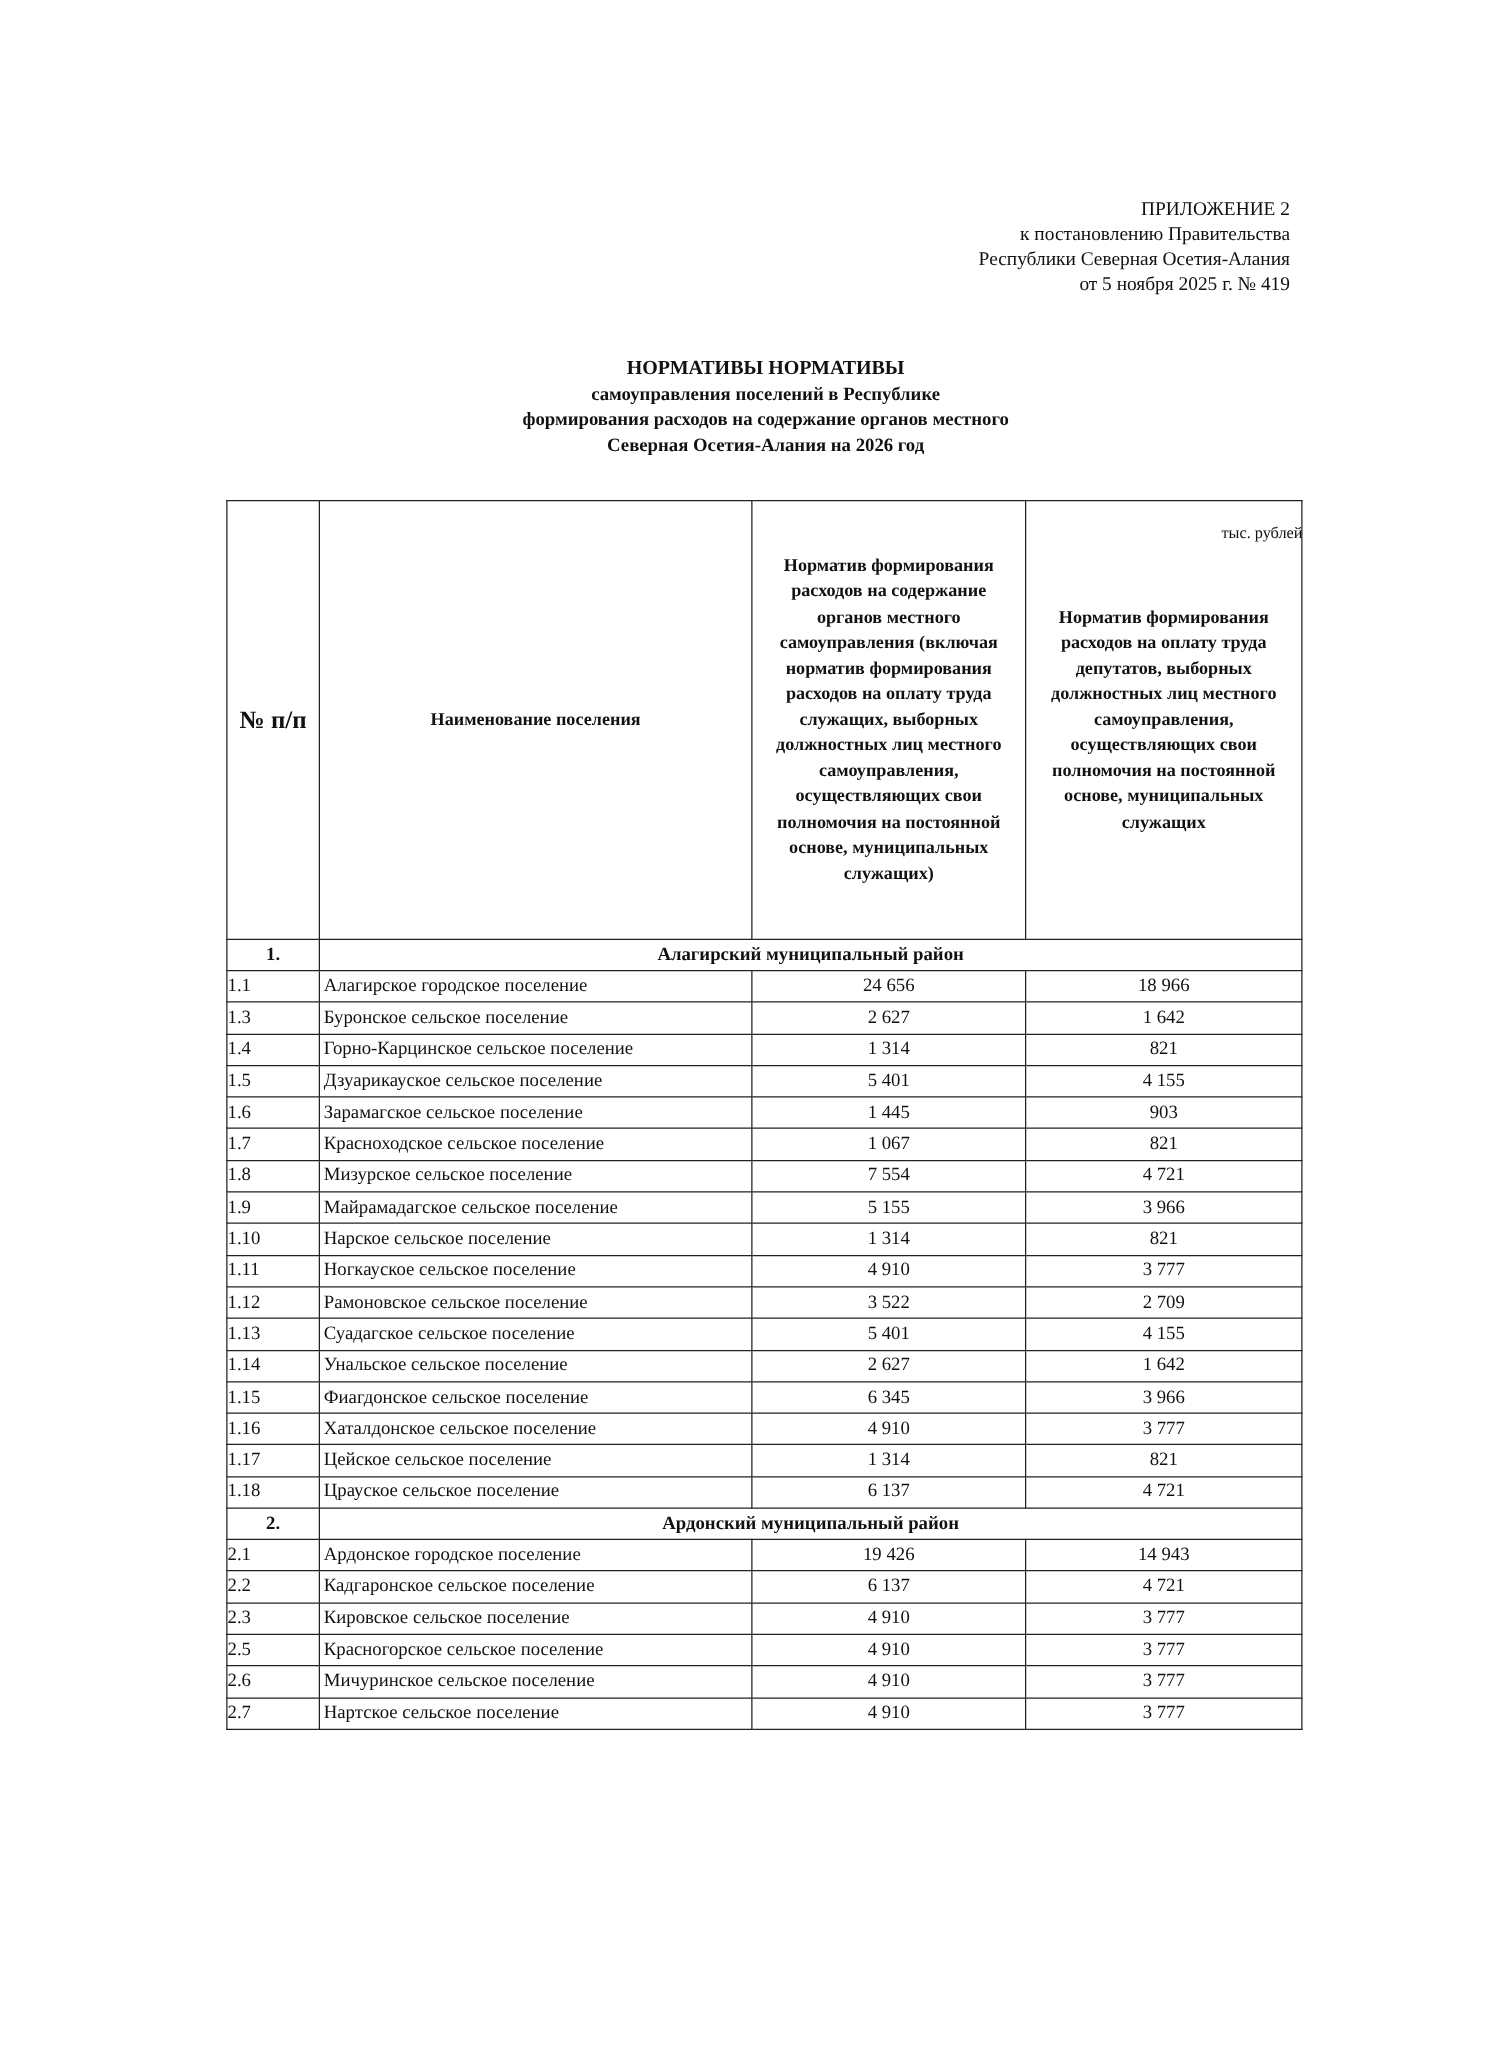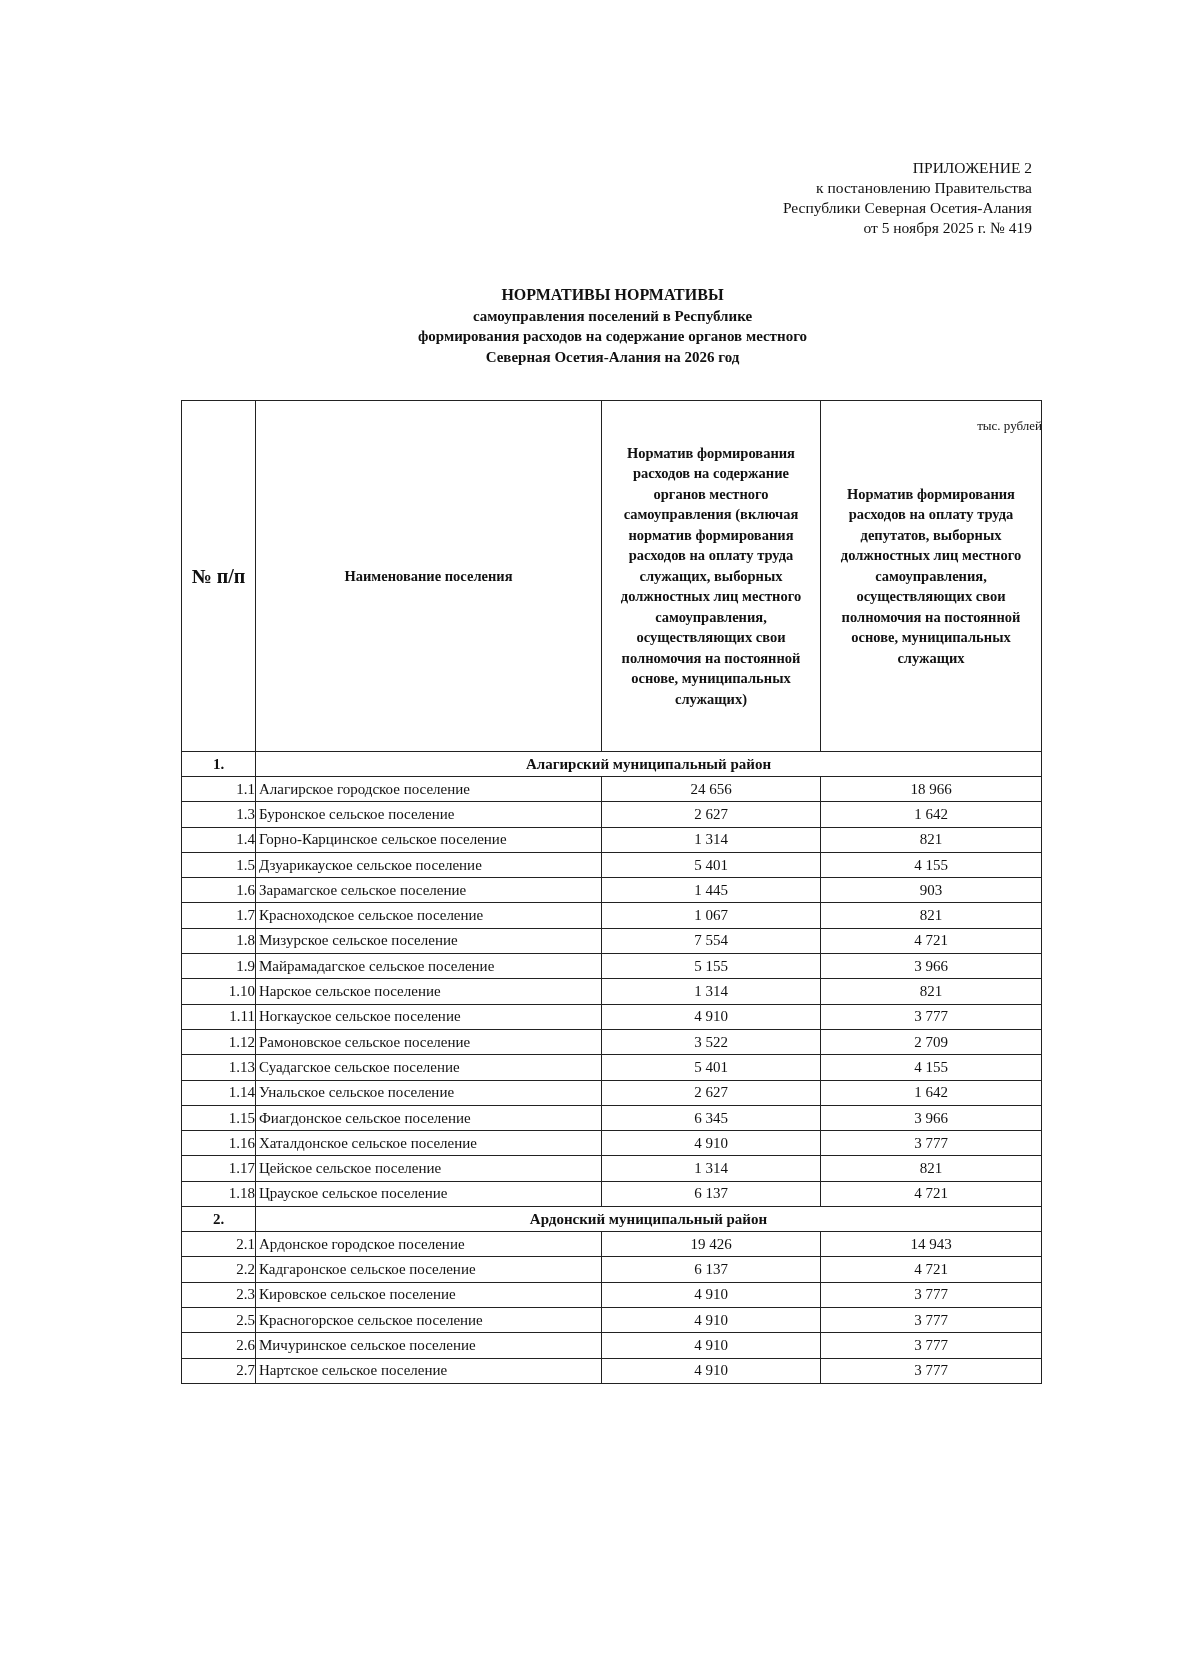--- a/index.html
+++ b/index.html
@@ -28,21 +28,21 @@
     border: 1.5px solid #222; padding: 0; vertical-align: middle;
   }
   table.main th {
     font-weight: bold; text-align: center; height: 350px; font-size: 14.5px; line-height: 20.5px;
   }
   table.main th.h-num { font-size: 20px; }
   table.main th.h-c1 { padding: 0 4px; }
   table.main th.h-c2 { padding: 0 4px; }
   tr.group td { height: 24px; font-weight: bold; text-align: center; font-size: 15px; }
   tr.row td { height: 24.3px; font-size: 15px; }
-  td.num { text-align: right; }
+  td.num { text-align: left; }
   td.name { text-align: left; padding-left: 3px !important; white-space: nowrap; }
   td.val { text-align: center; }
 </style>
 </head>
 <body>
 
 <div class="appendix">
   <div>ПРИЛОЖЕНИЕ 2</div>
   <div>к постановлению Правительства</div>
   <div>Республики Северная Осетия-Алания</div>

